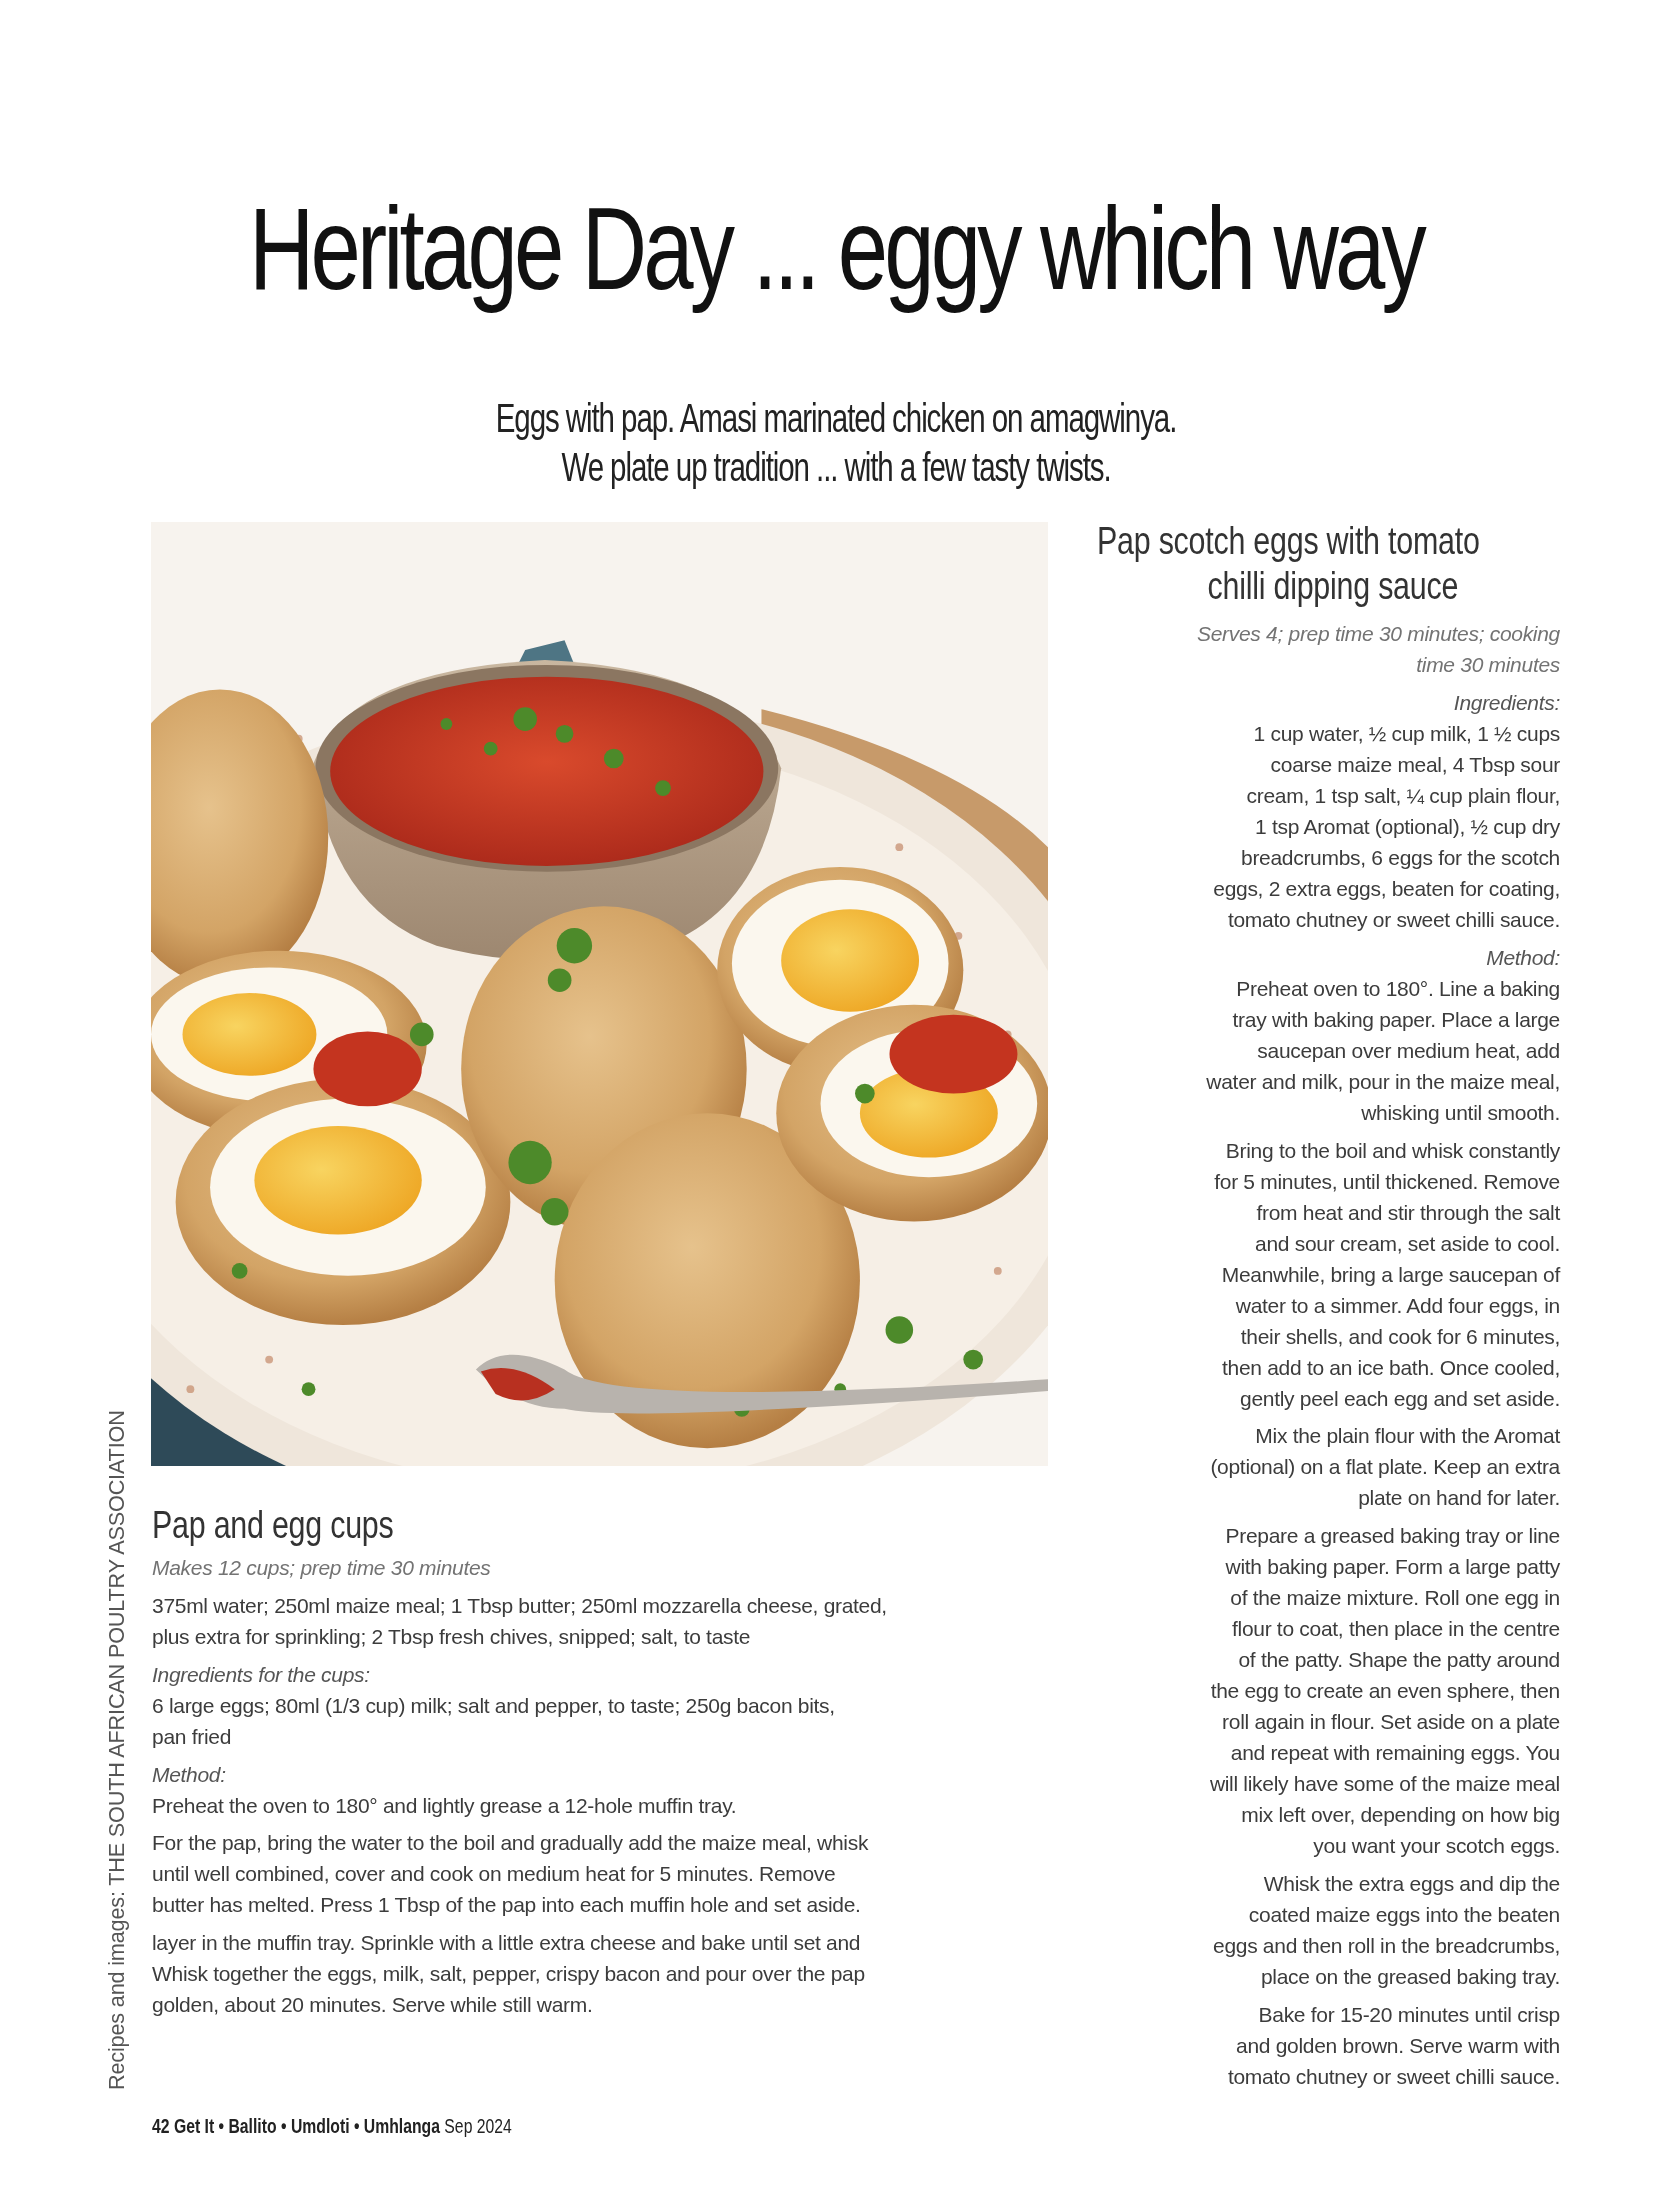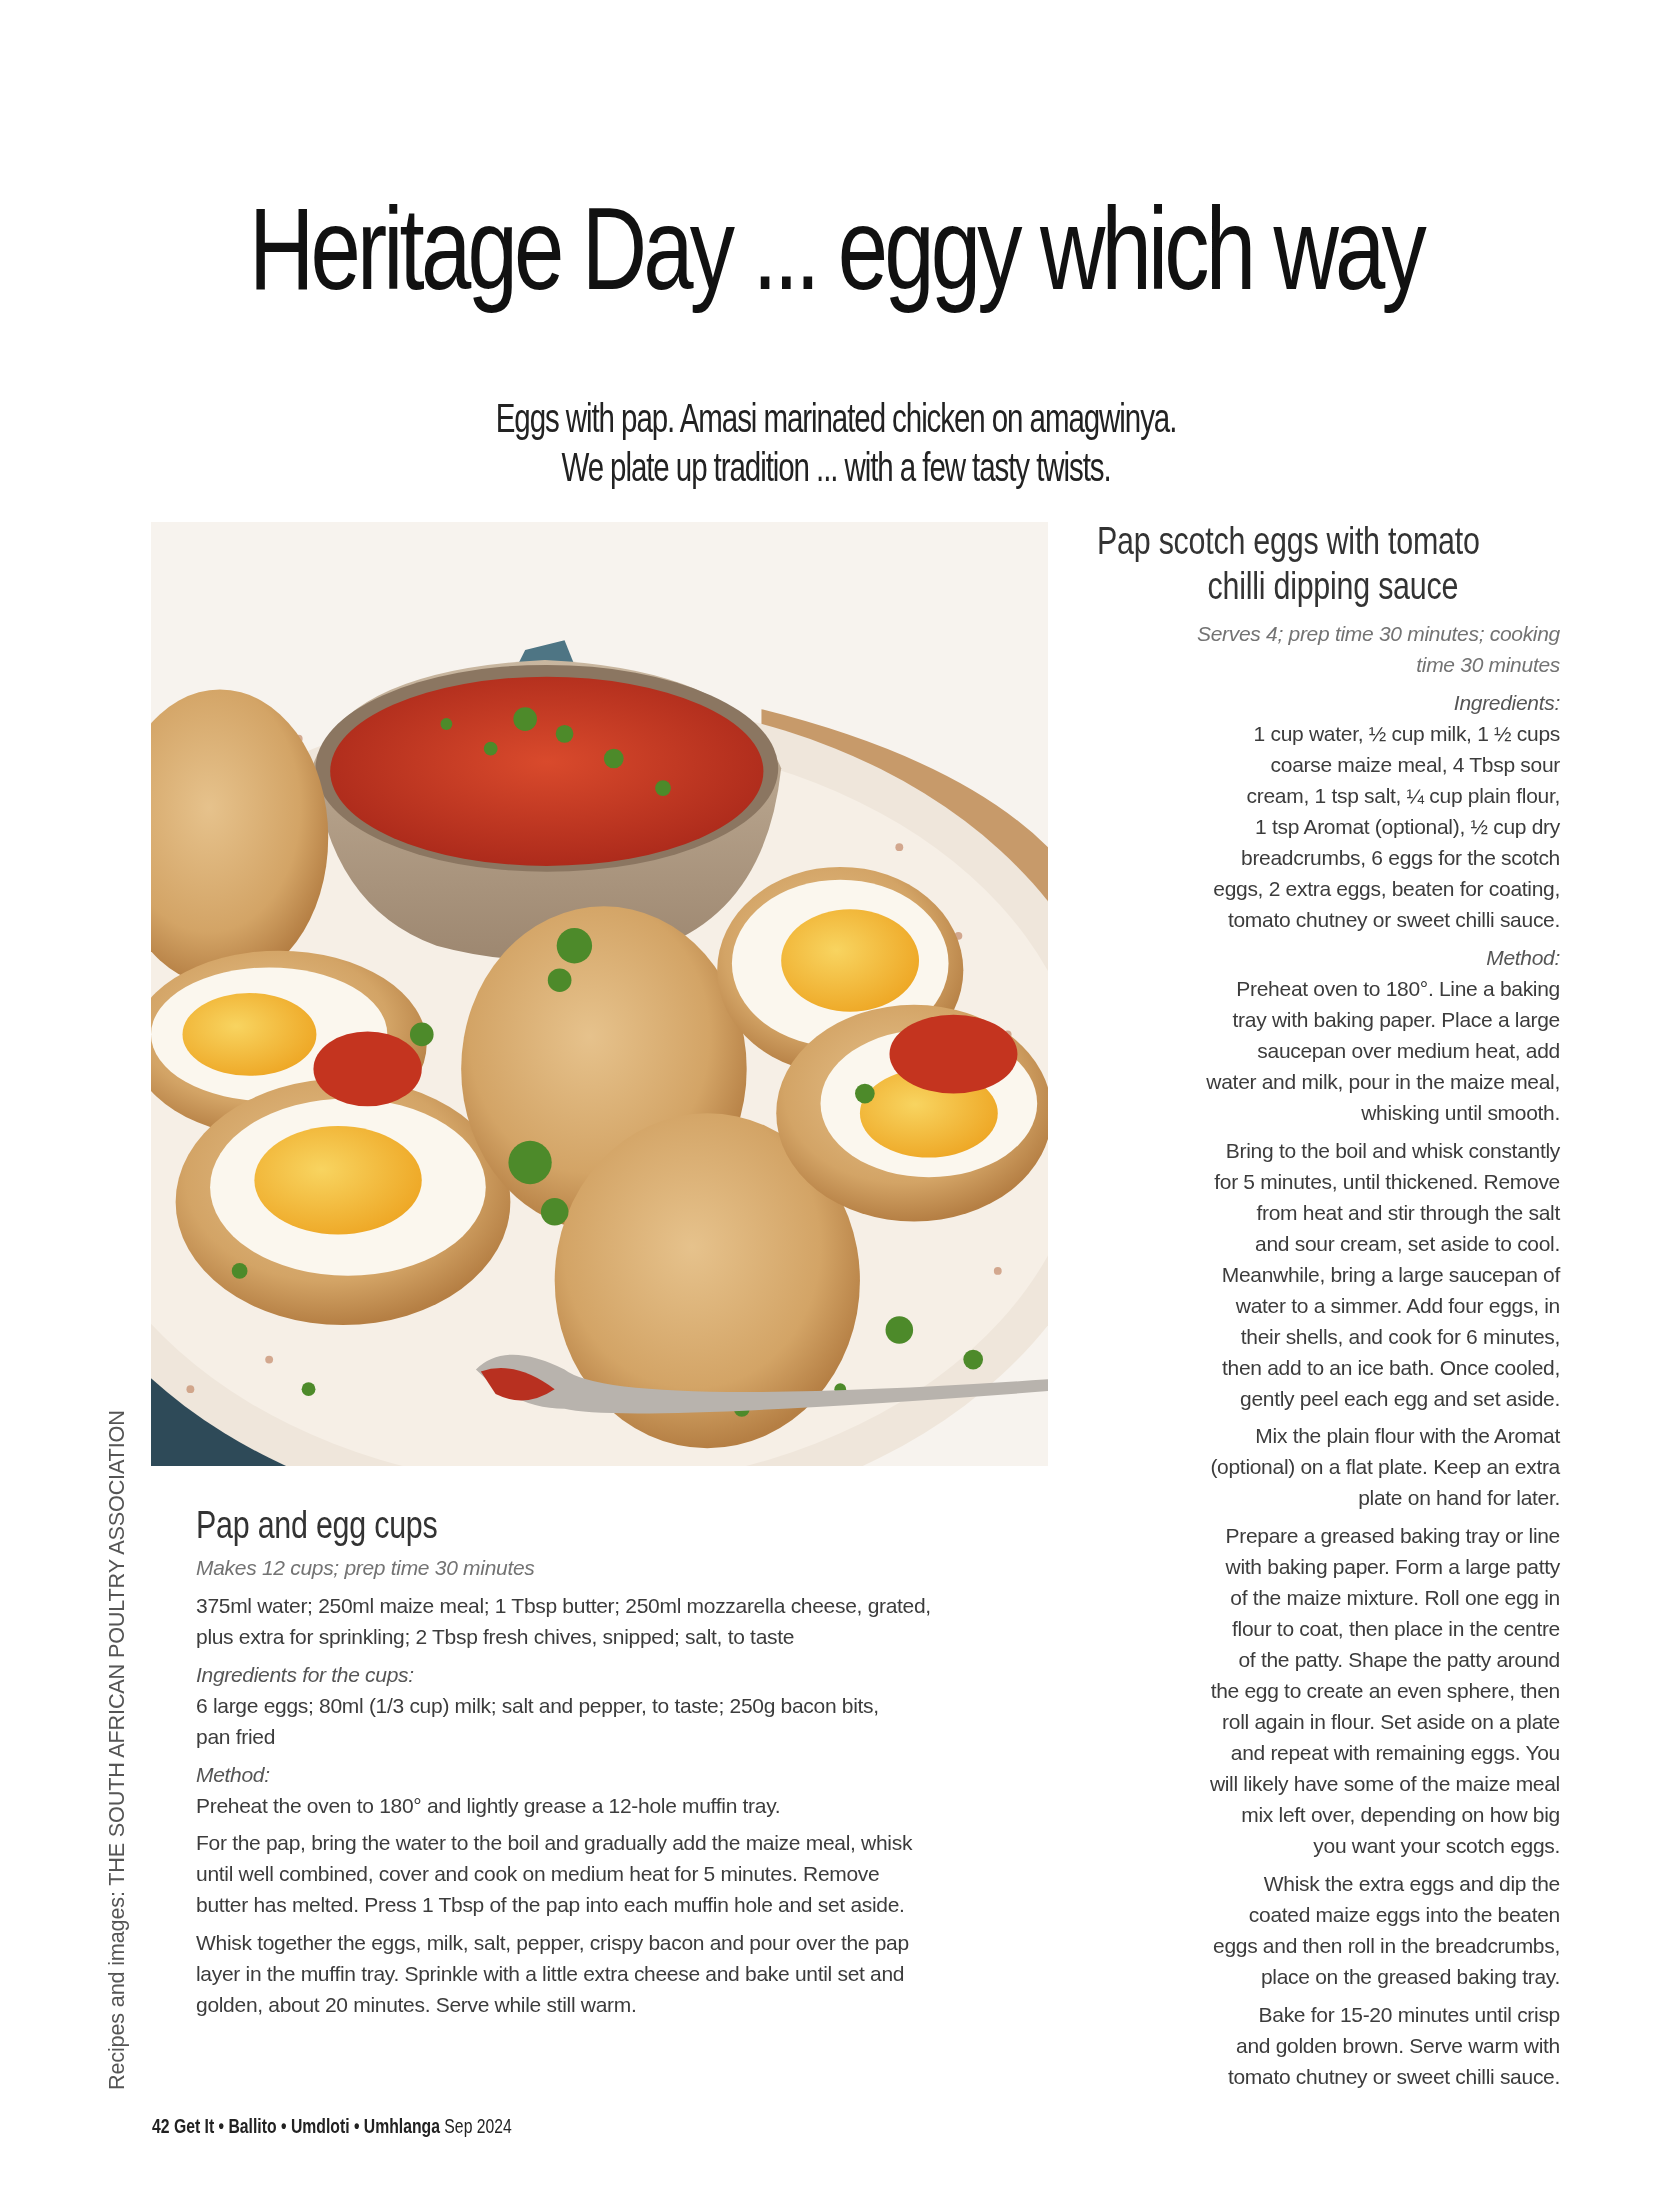--- a/index.html
+++ b/index.html
@@ -38,21 +38,21 @@
       font-family: "Liberation Sans Narrow", "Liberation Sans", sans-serif;
       font-weight: 400; color: #333; margin: 0;
       transform: scaleX(0.78); transform-origin: left top; white-space: nowrap;
     }
     .meta { font-style: italic; color: #737373; margin: 0; }
     .label { font-style: italic; color: #555; margin: 0; }
     .body-text { margin: 0; color: #3c3c3c; }
 
     .left-col {
       position: absolute; left: 152px; top: 1501px; width: 906px;
-      font-size: 21px; line-height: 31px; letter-spacing: -0.3px; margin-left: 44px;
+      font-size: 21px; line-height: 31px; letter-spacing: -0.3px;
     }
     .left-col .recipe-title { font-size: 39px; line-height: 47px; margin-bottom: 3.9px; }
     .left-col .gap { height: 6.9px; }
 
     .right-col {
       position: absolute; left: 1097px; top: 518px; width: 463px;
       font-size: 21px; line-height: 31px; letter-spacing: -0.3px; text-align: right;
     }
     .right-col .recipe-title { font-size: 39px; line-height: 45px; margin-bottom: 9.9px; }
     .right-col .gap { height: 6.9px; }
@@ -194,22 +194,22 @@
     <p class="body-text">Preheat the oven to 180° and lightly grease a 12-hole muffin tray.</p>
   </div>
   <div class="gap"></div>
   <div>
     <p class="body-text">For the pap, bring the water to the boil and gradually add the maize meal, whisk</p>
     <p class="body-text">until well combined, cover and cook on medium heat for 5 minutes. Remove</p>
     <p class="body-text">butter has melted. Press 1 Tbsp of the pap into each muffin hole and set aside.</p>
   </div>
   <div class="gap"></div>
   <div>
+    <p class="body-text">layer in the muffin tray. Sprinkle with a little extra cheese and bake until set and</p>
     <p class="body-text">Whisk together the eggs, milk, salt, pepper, crispy bacon and pour over the pap</p>
-    <p class="body-text">layer in the muffin tray. Sprinkle with a little extra cheese and bake until set and</p>
     <p class="body-text">golden, about 20 minutes. Serve while still warm.</p>
   </div>
 </section>
 
 <section class="right-col">
   <h2 class="recipe-title">
     <span>Pap scotch eggs with tomato</span><br>
     <span>chilli dipping sauce</span>
   </h2>
   <p class="meta">Serves 4; prep time 30 minutes; cooking</p>

